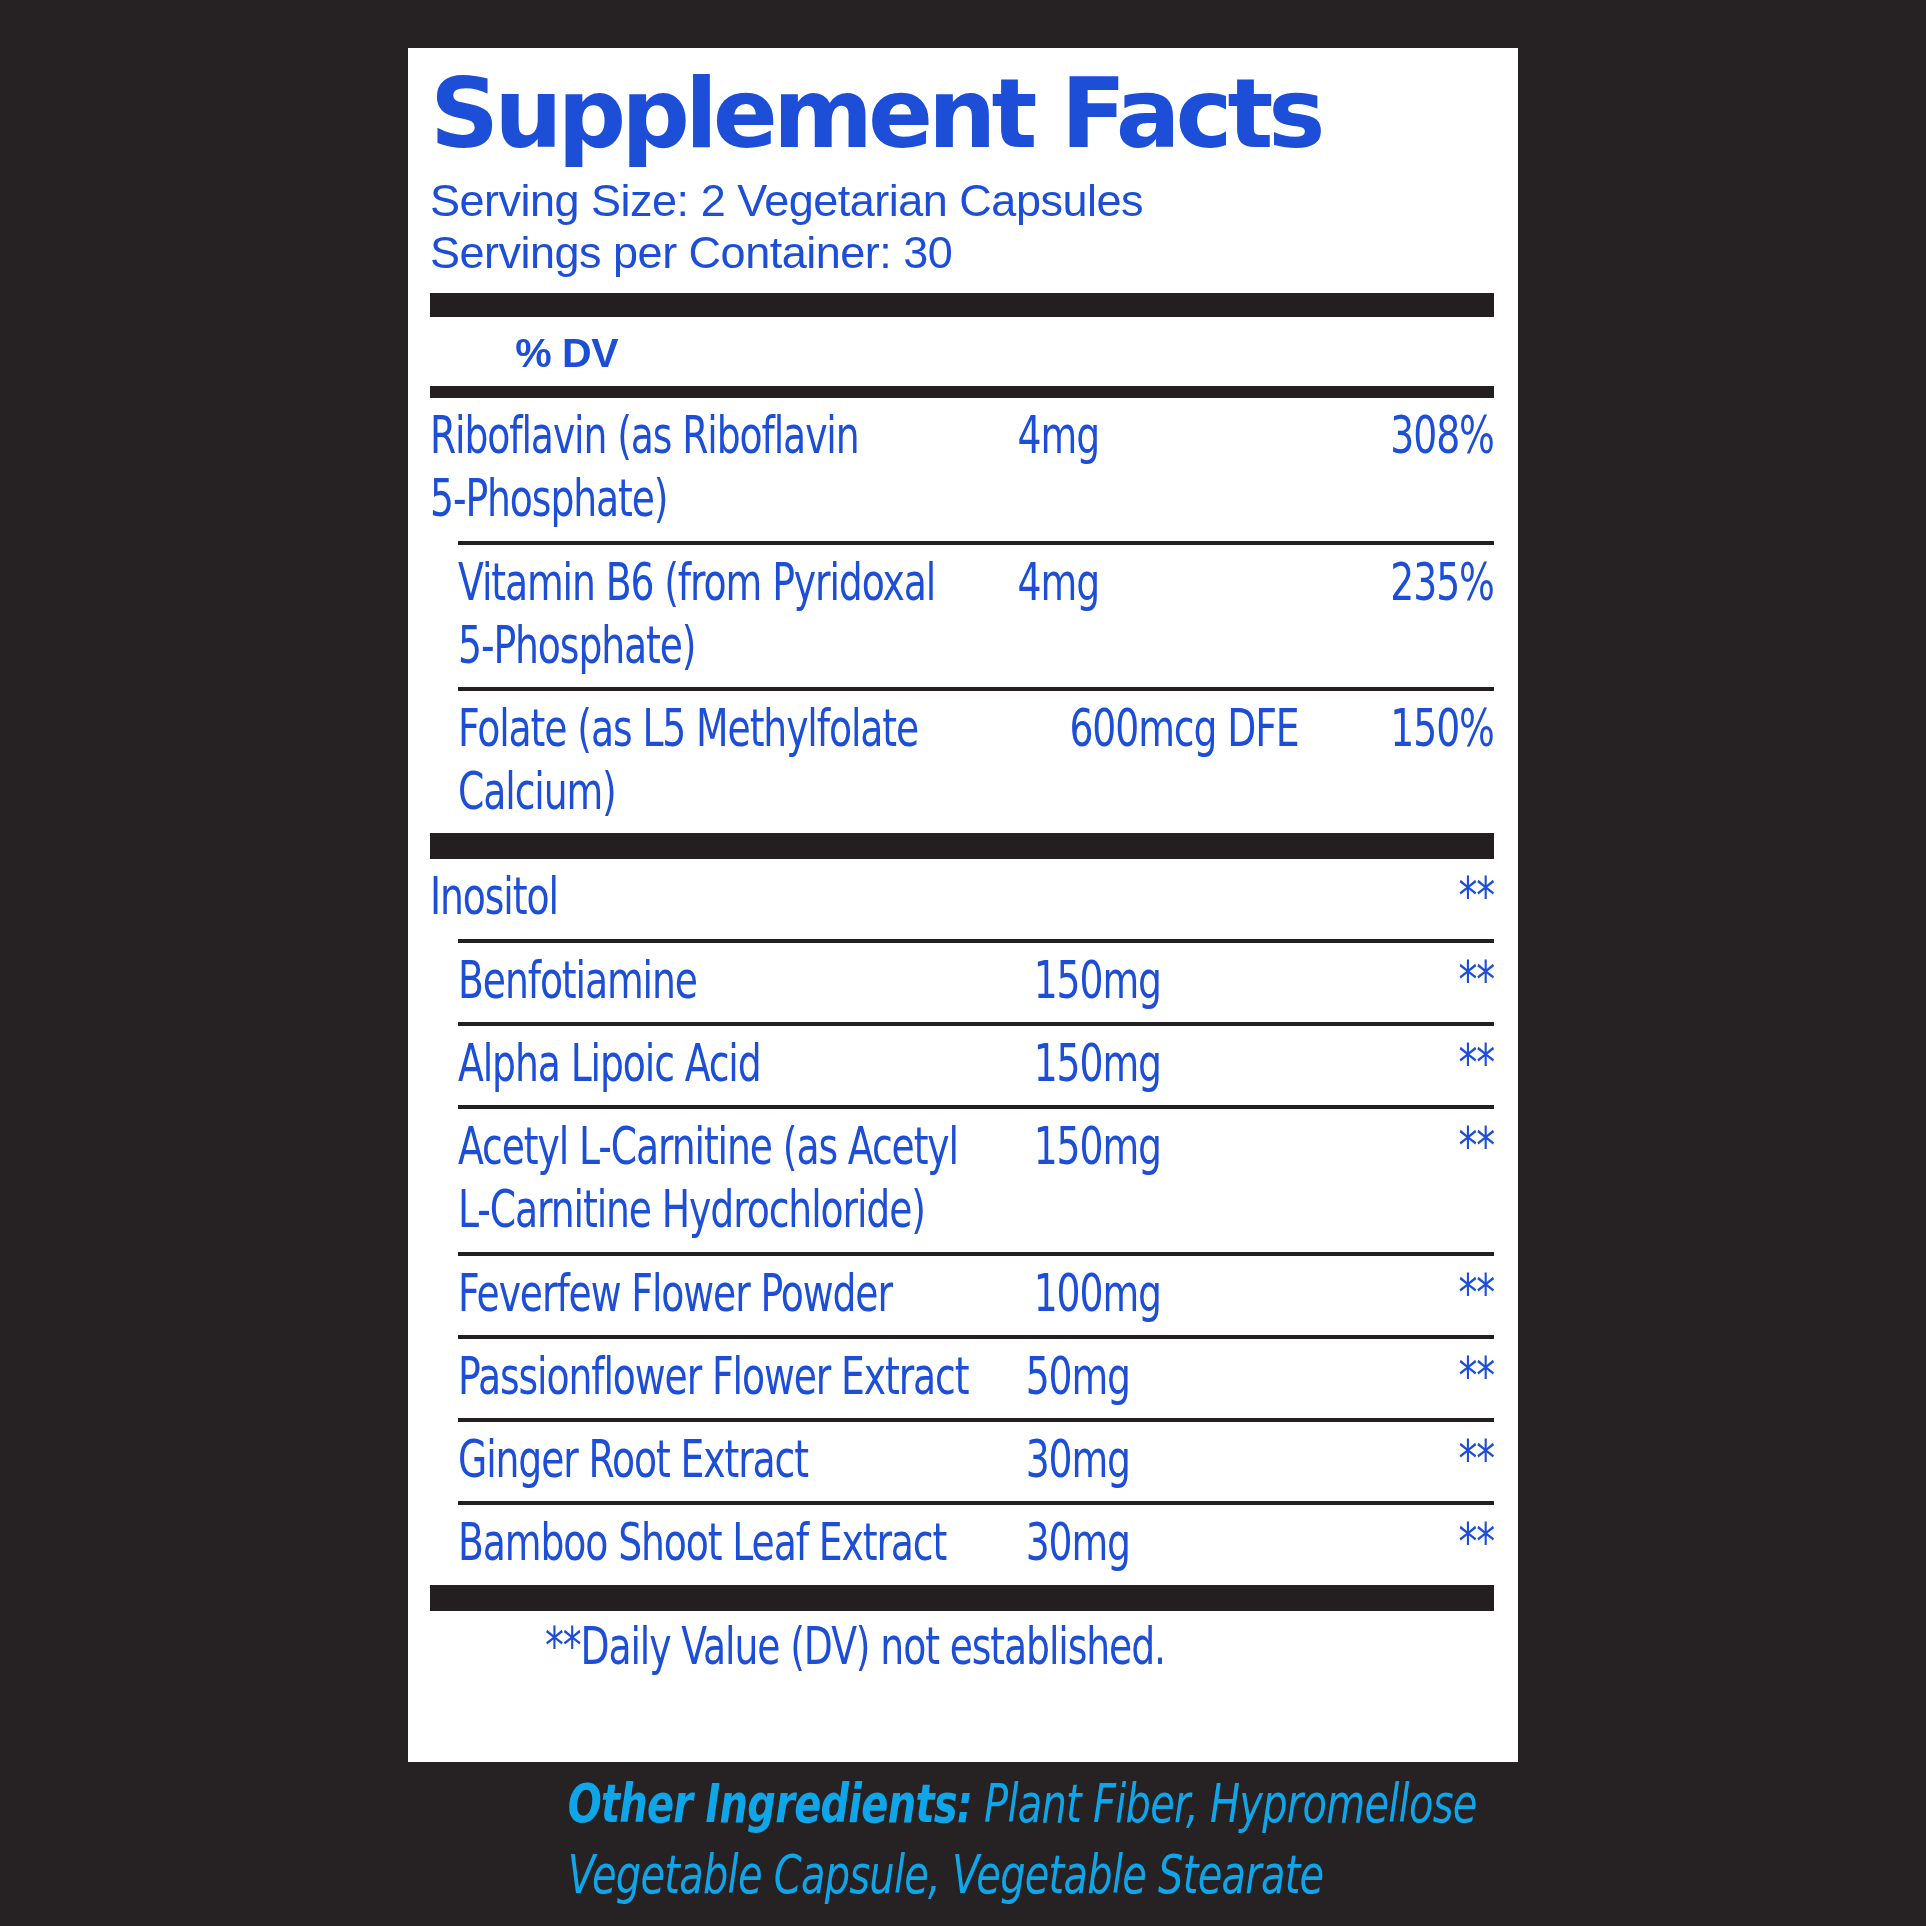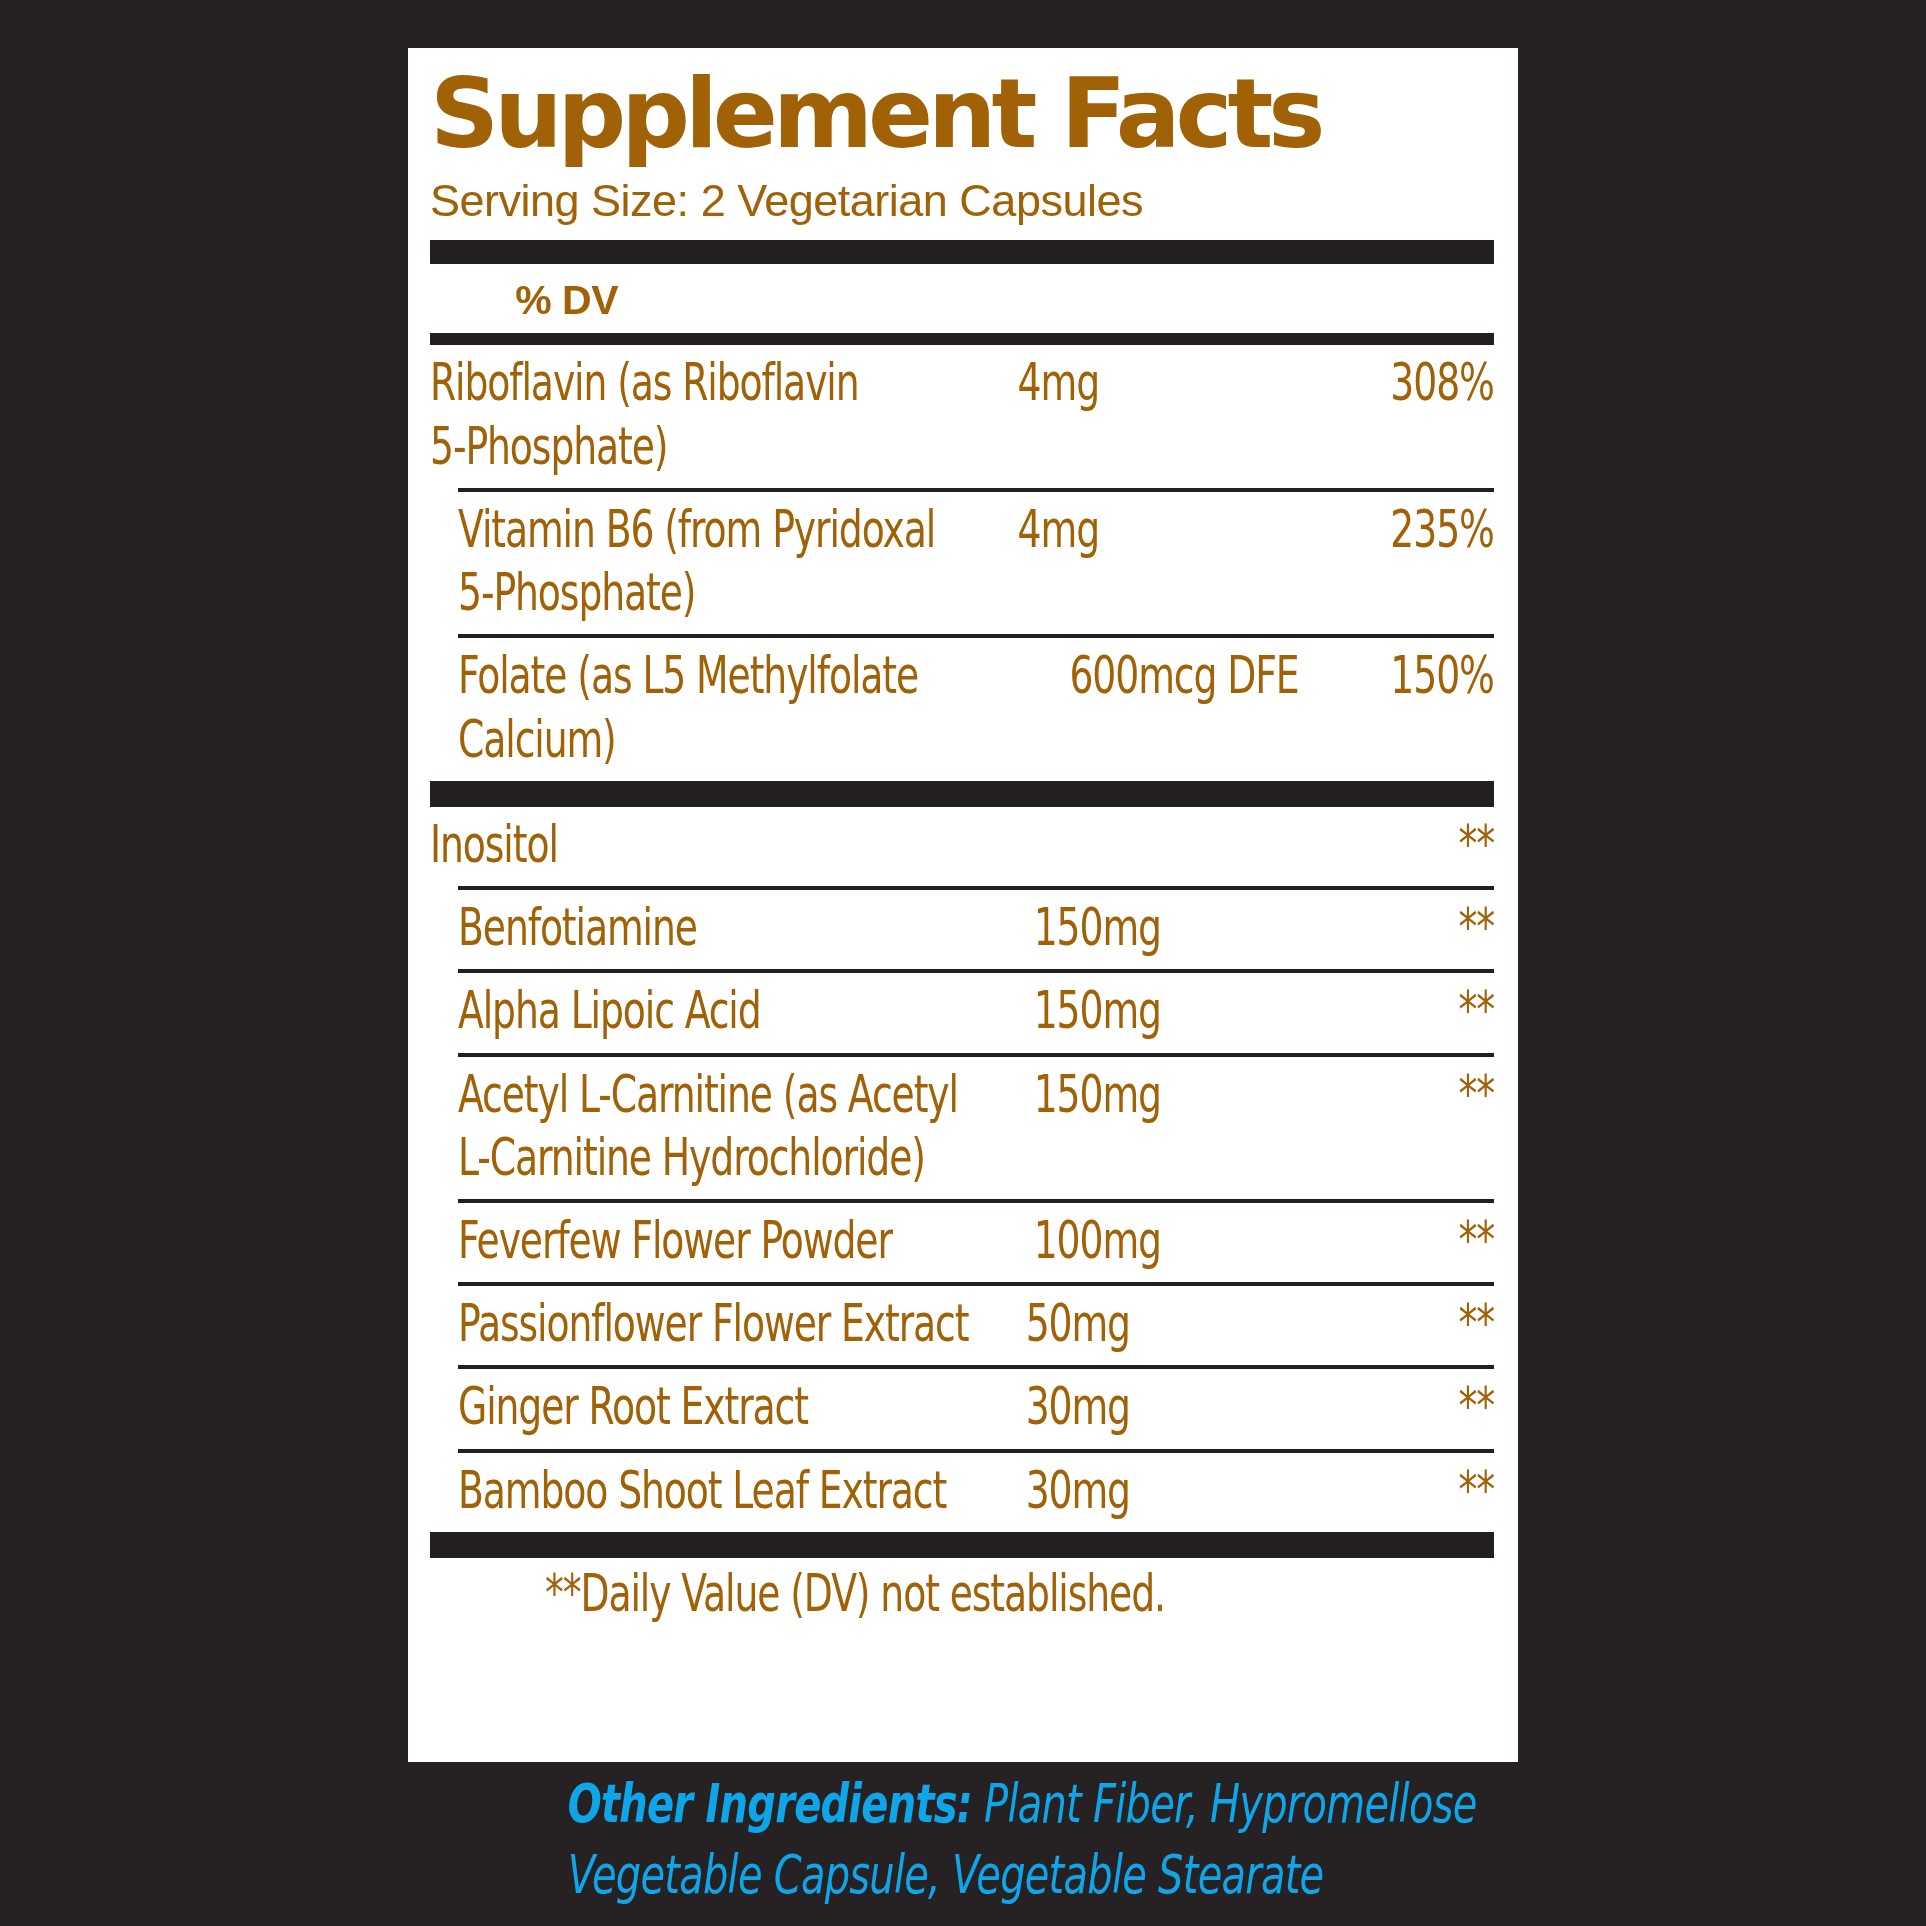--- a/index.html
+++ b/index.html
@@ -3,21 +3,21 @@
 <meta charset="utf-8">
 <style>
   html,body{margin:0;padding:0;}
   body{
     width:1927px;height:1927px;position:relative;overflow:hidden;
     background:#262223;
     font-family:"Liberation Sans",sans-serif;
   }
   .label{
     position:absolute;left:408px;top:48px;width:1110px;height:1714px;
-    background:#ffffff;color:#a16207;box-sizing:border-box;
+    background:#ffffff;color:#1d4ed8;box-sizing:border-box;
     padding:14px 24px 0 22px;
   }
   .title{
     font-family:"DejaVu Sans",sans-serif;
     font-size:96px;font-weight:bold;letter-spacing:-5px;line-height:1.05;
     margin:2px 0 10px 0;white-space:nowrap;
   }
   .serving-line{
     font-size:45px;line-height:1.17;letter-spacing:-0.5px;
   }
@@ -55,20 +55,24 @@
 </style>
 </head>
 <body>
 
 <div class="label">
   <div class="title">Supplement Facts</div>
 
   <div class="serving-line">
     <span class="lbl">Serving Size:</span>
     <span>2 Vegetarian Capsules</span>
+  </div>
+  <div class="serving-line">
+    <span class="lbl">Servings per Container:</span>
+    <span>30</span>
   </div>
 
   <div class="bar bar-thick"></div>
 
   <div class="header-row">
     <span class="header-dv">% DV</span>
   </div>
 
   <div class="bar bar-mid"></div>
 

